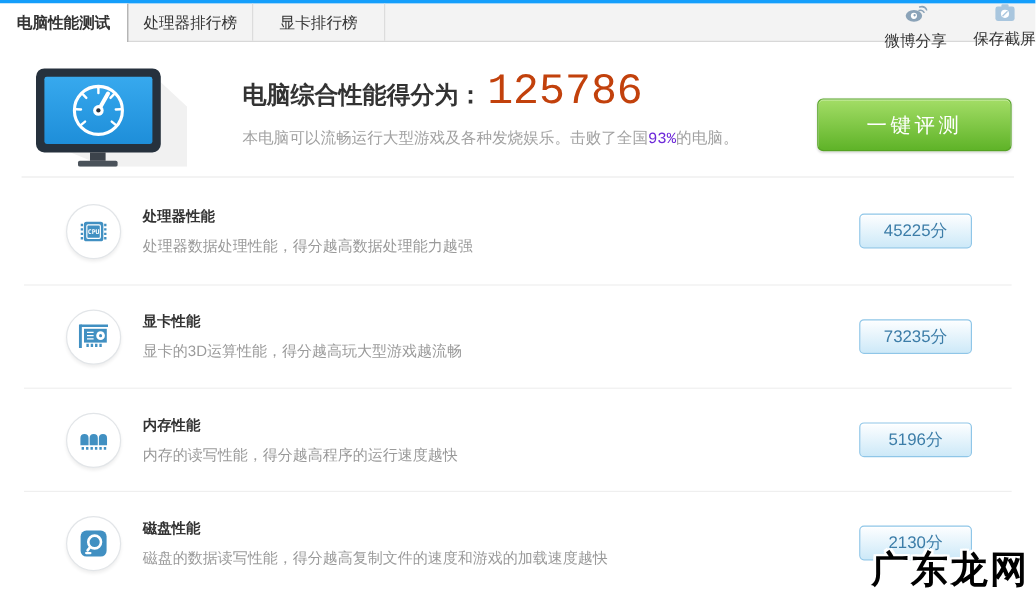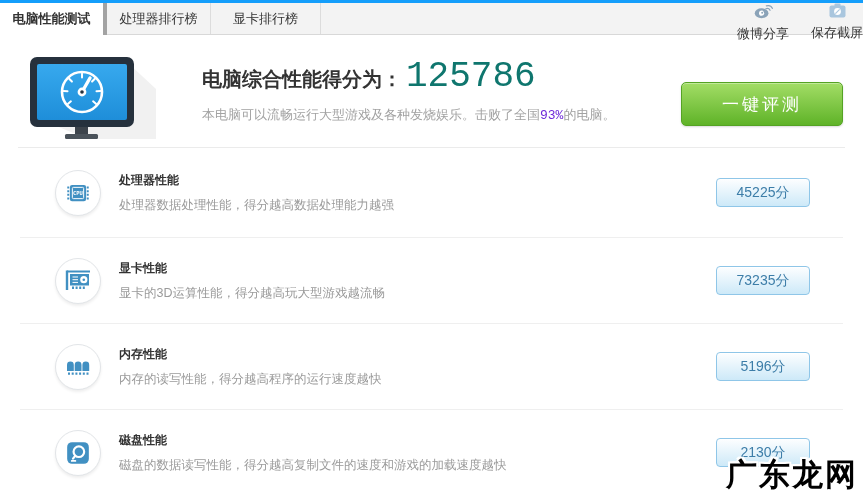--- a/index.html
+++ b/index.html
@@ -6,35 +6,35 @@
   body{
     width:863px;height:494px;position:relative;overflow:hidden;
     background:#fff;font-family:"Liberation Sans","DejaVu Sans",sans-serif;
     -webkit-font-smoothing:antialiased;
   }
   .topline{height:3px;background:#149efb;}
   
   .tabbar{height:31px;background:#f3f3f3;border-bottom:1px solid #d8d8d8;display:flex;align-items:stretch;}
   .tab{display:flex;align-items:center;justify-content:center;font-size:13px;color:#333;
        border-right:1px solid #dcdcdc;cursor:pointer;box-sizing:border-box;}
-  .tab.t0{width:107px;background:#fff;font-weight:bold;border-right:4px solid #a3a3a3;margin-bottom:-1px;}
+  .tab.t0{width:107px;background:#fff;font-weight:bold;border-right:1px solid #a3a3a3;margin-bottom:-1px;}
   .tab.t1{width:111px;}
   .tab.t2{width:104px;}
   .tab.t3{width:110px;}
   .tab-spacer{flex:1;}
   .action{display:flex;align-items:center;gap:6px;font-size:13px;color:#333;padding:0 11px;cursor:pointer;flex-direction:column;}
   .action svg{display:block;}
   
   .hero{position:relative;height:112px;padding-left:28px;box-sizing:border-box;}
   .hero-flex{display:flex;padding-top:20px;font-family:Liberation Mono, monospace;}
   .monitor-wrap{width:128px;height:84px;flex:none;}
   .hero-text{margin-left:46px;padding-top:4px;}
   .score-line{display:flex;align-items:baseline;}
   .score-label{font-size:20px;font-weight:bold;color:#333;}
-  .score-value{font-size:36px;color:#0f766e;margin-left:4px;line-height:1;}
+  .score-value{font-size:36px;color:#c2410c;margin-left:4px;line-height:1;}
   .hero-desc{margin-top:11px;font-size:13px;color:#a2a2a2;}
   .hero-desc .pct{color:#6d28d9;}
   .cta-button{
     position:absolute;right:20px;top:47px;width:160px;height:42px;border-radius:5px;
     background:linear-gradient(#a3dd66,#5fb328);border:1px solid #55a324;color:#fff;
     font-size:17px;letter-spacing:3px;display:flex;align-items:center;justify-content:center;
     box-shadow:inset 0 1px 0 rgba(255,255,255,.35), 0 1px 2px rgba(0,0,0,.15);cursor:pointer;
     font-family:inherit;
   }
   .divider{margin:0 18px;border-top:1px solid #ebebeb;}

